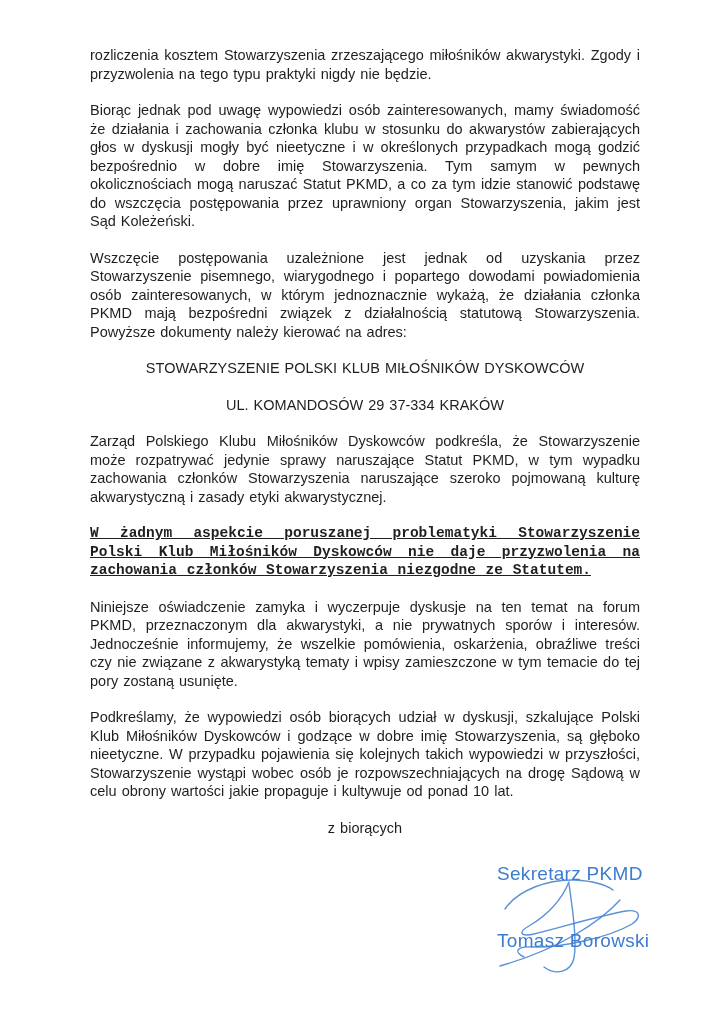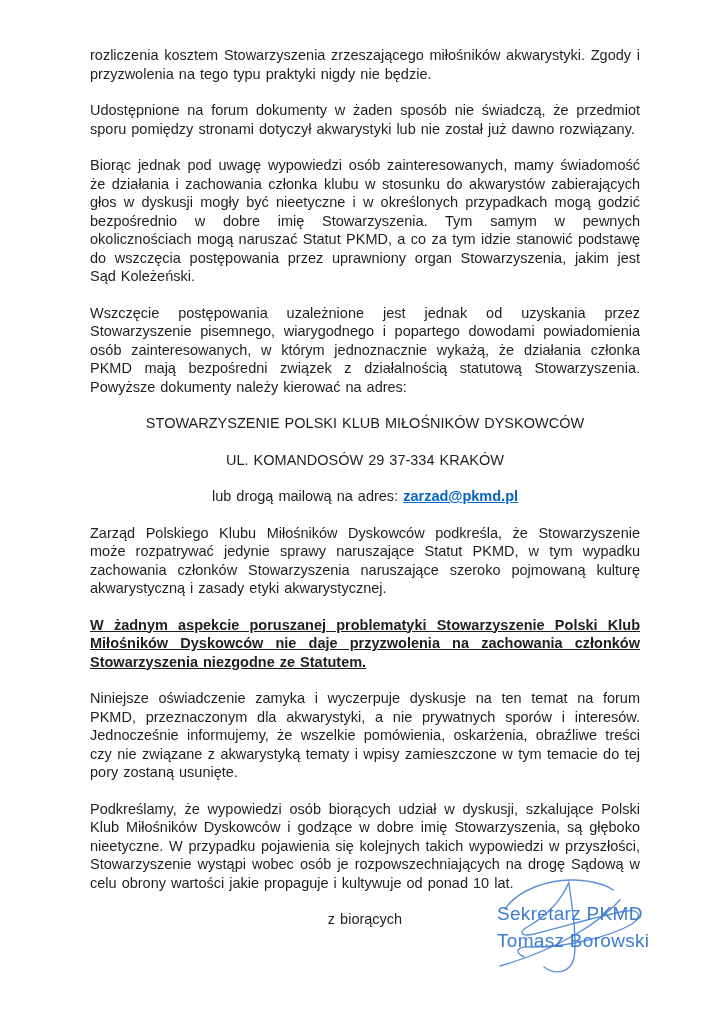--- a/index.html
+++ b/index.html
@@ -15,57 +15,55 @@
   }
   .content{padding:46px 84px 0 90px;}
   .para{
     margin:0 0 18px 0;
     font-size:14.5px;
     line-height:18.5px;
     text-align:justify;
     word-spacing:1px;
   }
   .left{text-align:center;}
-  .bold-underline{font-weight:bold;text-decoration:underline;}
+  .bold-underline{font-weight:bold;text-decoration:underline;font-family:Liberation Mono, monospace;}
   .email-link{font-weight:bold;text-decoration:underline;cursor:pointer;}
   .sig-role,.sig-name{
     position:absolute;
     font-size:19px;
     letter-spacing:.3px;
     white-space:nowrap;
   }
-  .sig-role{left:497px;top:903px;text-align:center;}
+  .sig-role{left:497px;top:863px;text-align:center;}
   .sig-name{left:497px;top:930px;}
   .scribble{
     position:absolute;left:440px;top:856px;
     width:290px;height:160px;
     pointer-events:none;
   }
   .scribble path{
     fill:none;
     stroke:currentColor;
     stroke-width:1.4;
     stroke-linecap:round;
     opacity:.85;
   }
 </style>
 </head>
 <body>
 
 <div class="page">
   <div class="content">
     <p class="para">rozliczenia kosztem Stowarzyszenia zrzeszającego miłośników akwarystyki. Zgody i przyzwolenia na tego typu praktyki nigdy nie będzie.</p>
-    <p class="para">Udostępnione na forum dokumenty w żaden sposób nie świadczą, że przedmiot sporu pomiędzy stronami dotyczył akwarystyki lub nie został już dawno rozwiązany.</p>
     <p class="para">Biorąc jednak pod uwagę wypowiedzi osób zainteresowanych, mamy świadomość że działania i zachowania członka klubu w stosunku do akwarystów zabierających głos w dyskusji mogły być nieetyczne i w określonych przypadkach mogą godzić bezpośrednio w dobre imię Stowarzyszenia. Tym samym w pewnych okolicznościach mogą naruszać Statut PKMD, a co za tym idzie stanowić podstawę do wszczęcia postępowania przez uprawniony organ Stowarzyszenia, jakim jest Sąd Koleżeński.</p>
     <p class="para">Wszczęcie postępowania uzależnione jest jednak od uzyskania przez Stowarzyszenie pisemnego, wiarygodnego i popartego dowodami powiadomienia osób zainteresowanych, w którym jednoznacznie wykażą, że działania członka PKMD mają bezpośredni związek z działalnością statutową Stowarzyszenia.  Powyższe dokumenty należy kierować na adres:</p>
 
     <p class="para left">STOWARZYSZENIE POLSKI KLUB MIŁOŚNIKÓW DYSKOWCÓW</p>
     <p class="para left">UL. KOMANDOSÓW 29 37-334 KRAKÓW</p>
 
-    <p class="para left"><span>lub drogą mailową na adres: </span><a class="email-link" style="color: rgb(5, 99, 193);">zarzad@pkmd.pl</a></p>
 
     <p class="para">Zarząd Polskiego Klubu Miłośników Dyskowców podkreśla, że Stowarzyszenie może rozpatrywać jedynie sprawy naruszające Statut PKMD, w tym wypadku zachowania członków Stowarzyszenia naruszające szeroko pojmowaną kulturę akwarystyczną i zasady etyki akwarystycznej.</p>
     <p class="para bold-underline">W żadnym aspekcie poruszanej problematyki Stowarzyszenie Polski Klub Miłośników Dyskowców nie daje przyzwolenia na zachowania członków Stowarzyszenia niezgodne ze Statutem.</p>
     <p class="para">Niniejsze oświadczenie zamyka i wyczerpuje dyskusje na ten temat na forum PKMD, przeznaczonym dla akwarystyki, a nie prywatnych sporów i interesów. Jednocześnie informujemy, że wszelkie pomówienia, oskarżenia, obraźliwe treści czy nie związane z akwarystyką tematy i wpisy zamieszczone w tym temacie do tej pory zostaną usunięte.</p>
     <p class="para">Podkreślamy, że wypowiedzi osób biorących udział w dyskusji, szkalujące Polski Klub Miłośników Dyskowców i godzące w dobre imię Stowarzyszenia, są głęboko nieetyczne. W przypadku pojawienia się kolejnych takich wypowiedzi w przyszłości, Stowarzyszenie wystąpi wobec osób je rozpowszechniających na drogę Sądową w celu obrony wartości jakie propaguje i kultywuje od ponad 10 lat.</p>
 
     <p class="para left">z biorących</p>
   </div>
 
   <svg class="scribble" viewBox="440 856 290 160" xmlns="http://www.w3.org/2000/svg" style="color: rgb(61, 124, 208);">

